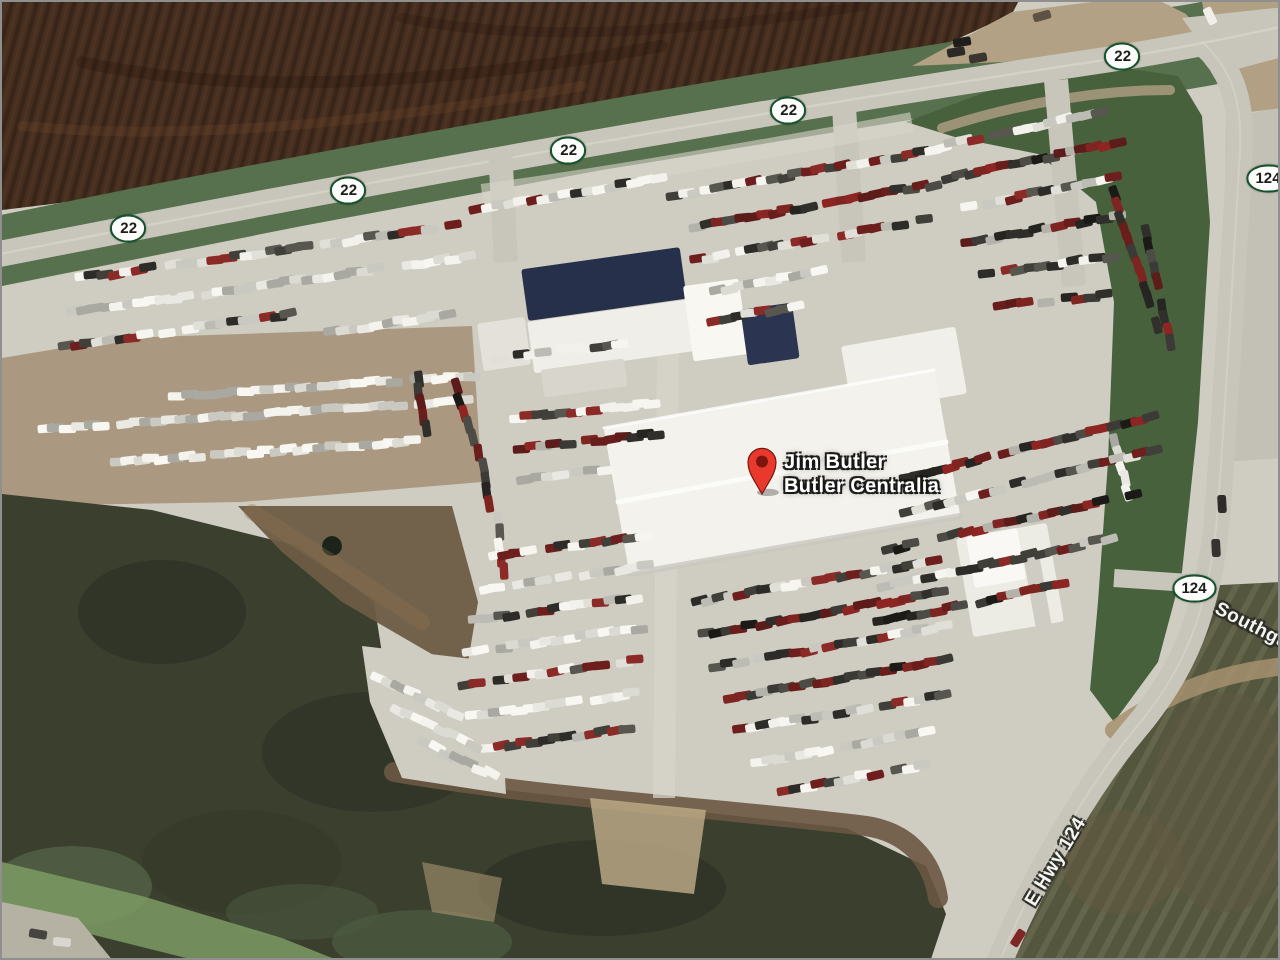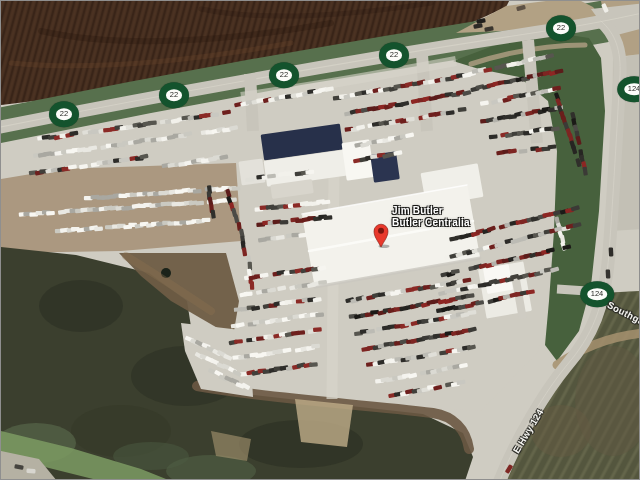--- a/index.html
+++ b/index.html
@@ -5,27 +5,27 @@
   html,body{margin:0;padding:0;background:#e8e8e8;}
   .frame{
     position:relative;width:640px;height:480px;overflow:hidden;
     box-sizing:border-box;border:1px solid #8f8f8f;
     background:#cfccc2;font-family:"Liberation Sans",sans-serif;
   }
   .frame svg{position:absolute;left:0;top:0;}
   .overlay{position:absolute;left:0;top:0;width:100%;height:100%;}
   .shield{
     position:absolute;transform:translate(-50%,-50%);
-    background:#fcfcfa;border:7px solid #14532d;border-radius:50%;
-    font-size:7.5px;font-weight:normal;color:#1d1d1a;line-height:1;
-    padding:2px 3.5px;min-width:9px;text-align:center;
+    background:#fcfcfa;border:1px solid #14532d;border-radius:50%;
+    font-size:7.5px;font-weight:bold;color:#1d1d1a;line-height:1;
+    padding:2px 3.5px;min-width:9px;text-align:right;
     box-shadow:0 0 1px rgba(0,0,0,.45);
   }
   .pin{position:absolute;left:370px;top:217px;width:20px;height:30px;}
-  .pinlabel{position:absolute;left:391px;top:204px;}
+  .pinlabel{position:absolute;left:391px;top:225px;}
   .pinlabel span{
     display:block;white-space:nowrap;color:#fff;font-weight:bold;font-size:10px;line-height:12px;
     letter-spacing:.2px;
     text-shadow:-1px -1px 0 rgba(22,22,20,.95),1px -1px 0 rgba(22,22,20,.95),
                 -1px 1px 0 rgba(22,22,20,.95),1px 1px 0 rgba(22,22,20,.95),0 0 3px rgba(0,0,0,.7);
   }
   .roadlabel{
     position:absolute;white-space:nowrap;color:#f4f4f0;font-weight:bold;font-size:9.5px;
     letter-spacing:.3px;
     text-shadow:-1px -1px 0 rgba(45,45,40,.9),1px -1px 0 rgba(45,45,40,.9),

